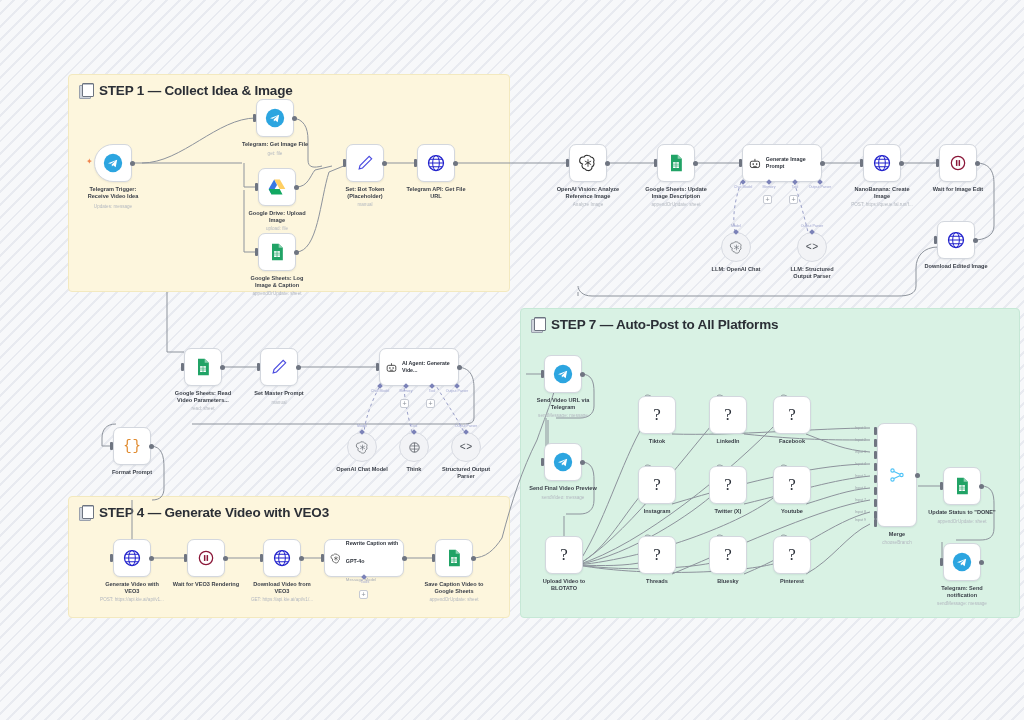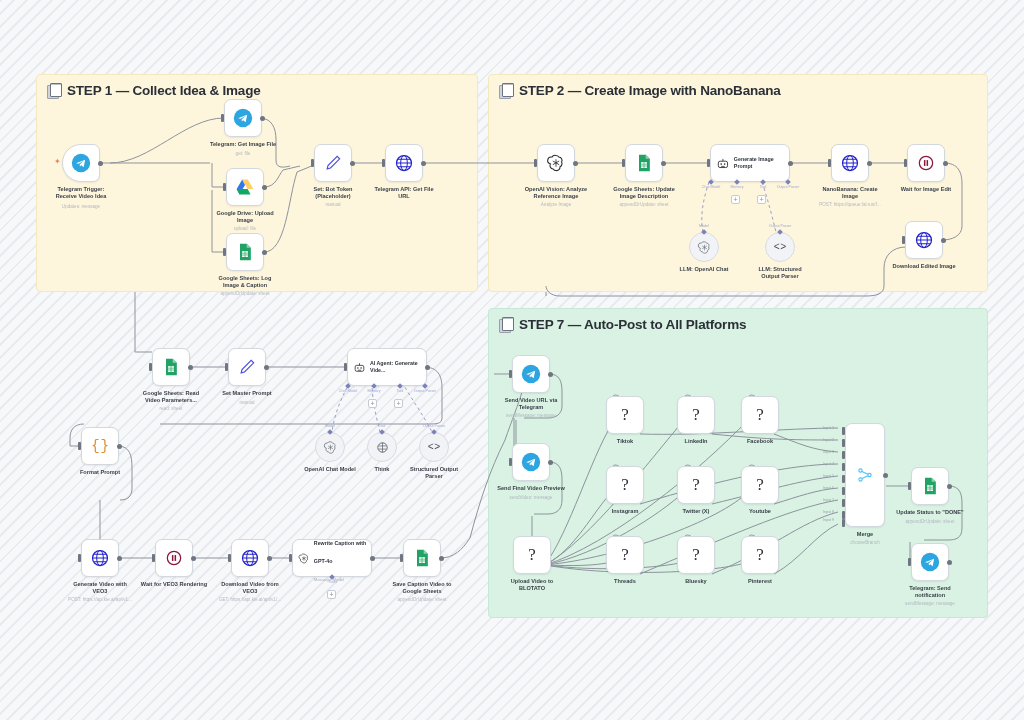--- a/index.html
+++ b/index.html
@@ -5,21 +5,21 @@
   * { box-sizing: border-box; margin:0; padding:0; }
   html,body { width:1024px; height:720px; overflow:hidden; }
   body{
     font-family:"Liberation Sans", sans-serif;
     background:#f7f8fa;
     background-image:repeating-linear-gradient(135deg,
        rgba(220,223,232,.55) 0px, rgba(220,223,232,.55) 2px,
        rgba(255,255,255,0) 2px, rgba(255,255,255,0) 9px);
     position:relative;
   }
-  #canvas{ position:absolute; inset:0; }
+  #canvas{ position:absolute; inset:0;margin-left:32px; }
 
   
   .panel{ position:absolute; border-radius:4px; }
   .panel.yellow{ background:#fdf6dd; border:1px solid #f3e9bf; }
   .panel.green { background:#d9f2e4; border:1px solid #c6e8d6; }
   .panel-head{
     position:absolute; top:8px; left:10px;
     display:flex; align-items:center; gap:6px;
     font-size:13.5px; font-weight:700; color:#2b2f36; letter-spacing:-.2px;
     white-space:nowrap;
@@ -89,28 +89,28 @@
 
 <div id="canvas">
 
   <div class="panel yellow" style="left:36px;top:74px;width:442px;height:218px;">
     <div class="panel-head">
       <span class="note-ico"></span>
       <span>STEP 1 — Collect Idea &amp; Image</span>
     </div>
   </div>
 
-  <div class="panel yellow" style="left:488px;top:74px;width:500px;height:218px;">
+
+
+  <div class="panel yellow" style="left:36px;top:496px;width:442px;height:122px;">
     <div class="panel-head">
       <span class="note-ico"></span>
-      <span>STEP 2 — Create Image with NanoBanana</span>
-    </div>
-  </div>
-
-
+      <span>STEP 4 — Generate Video with VEO3</span>
+    </div>
+  </div>
 
   <div class="panel green" style="left:488px;top:308px;width:500px;height:310px;">
     <div class="panel-head">
       <span class="note-ico"></span>
       <span>STEP 7 — Auto-Post to All Platforms</span>
     </div>
   </div>
 
   <svg id="edges">
 

